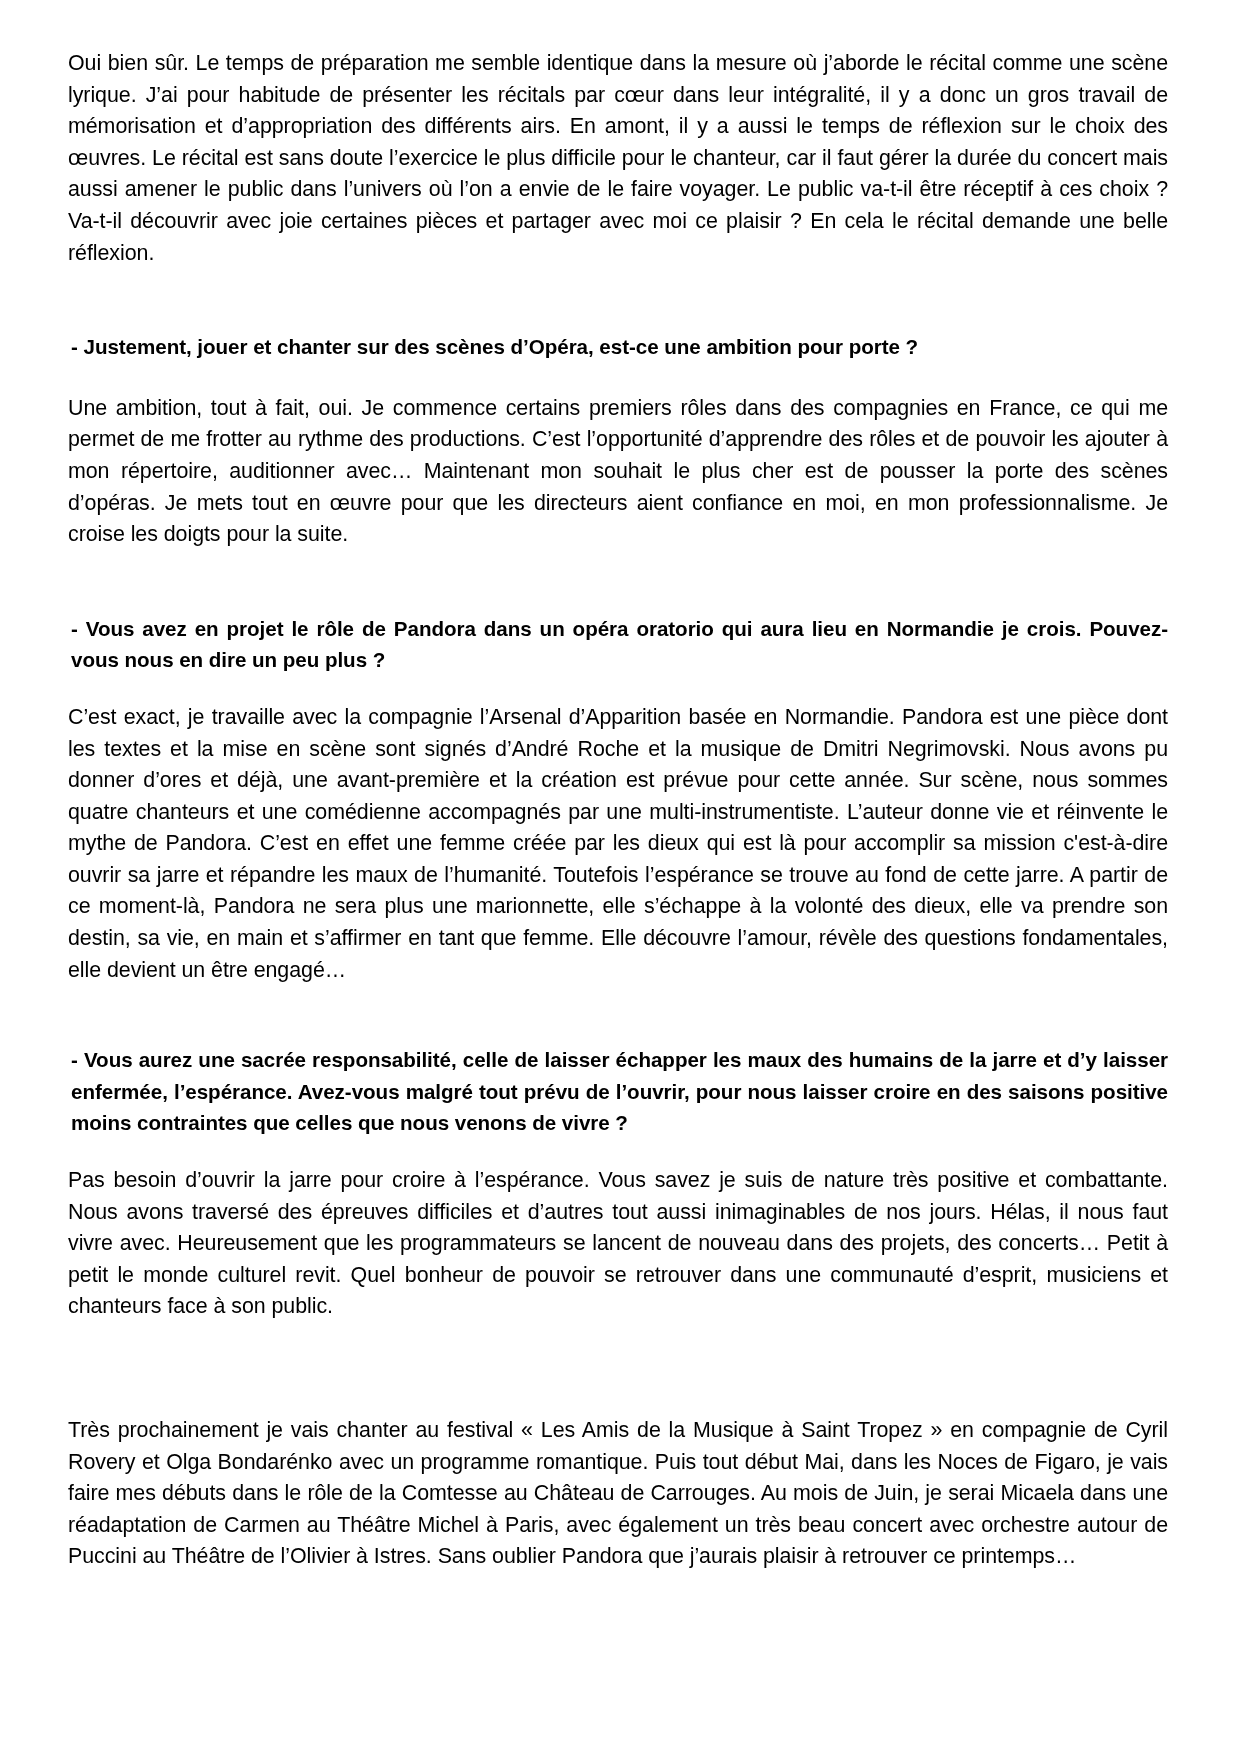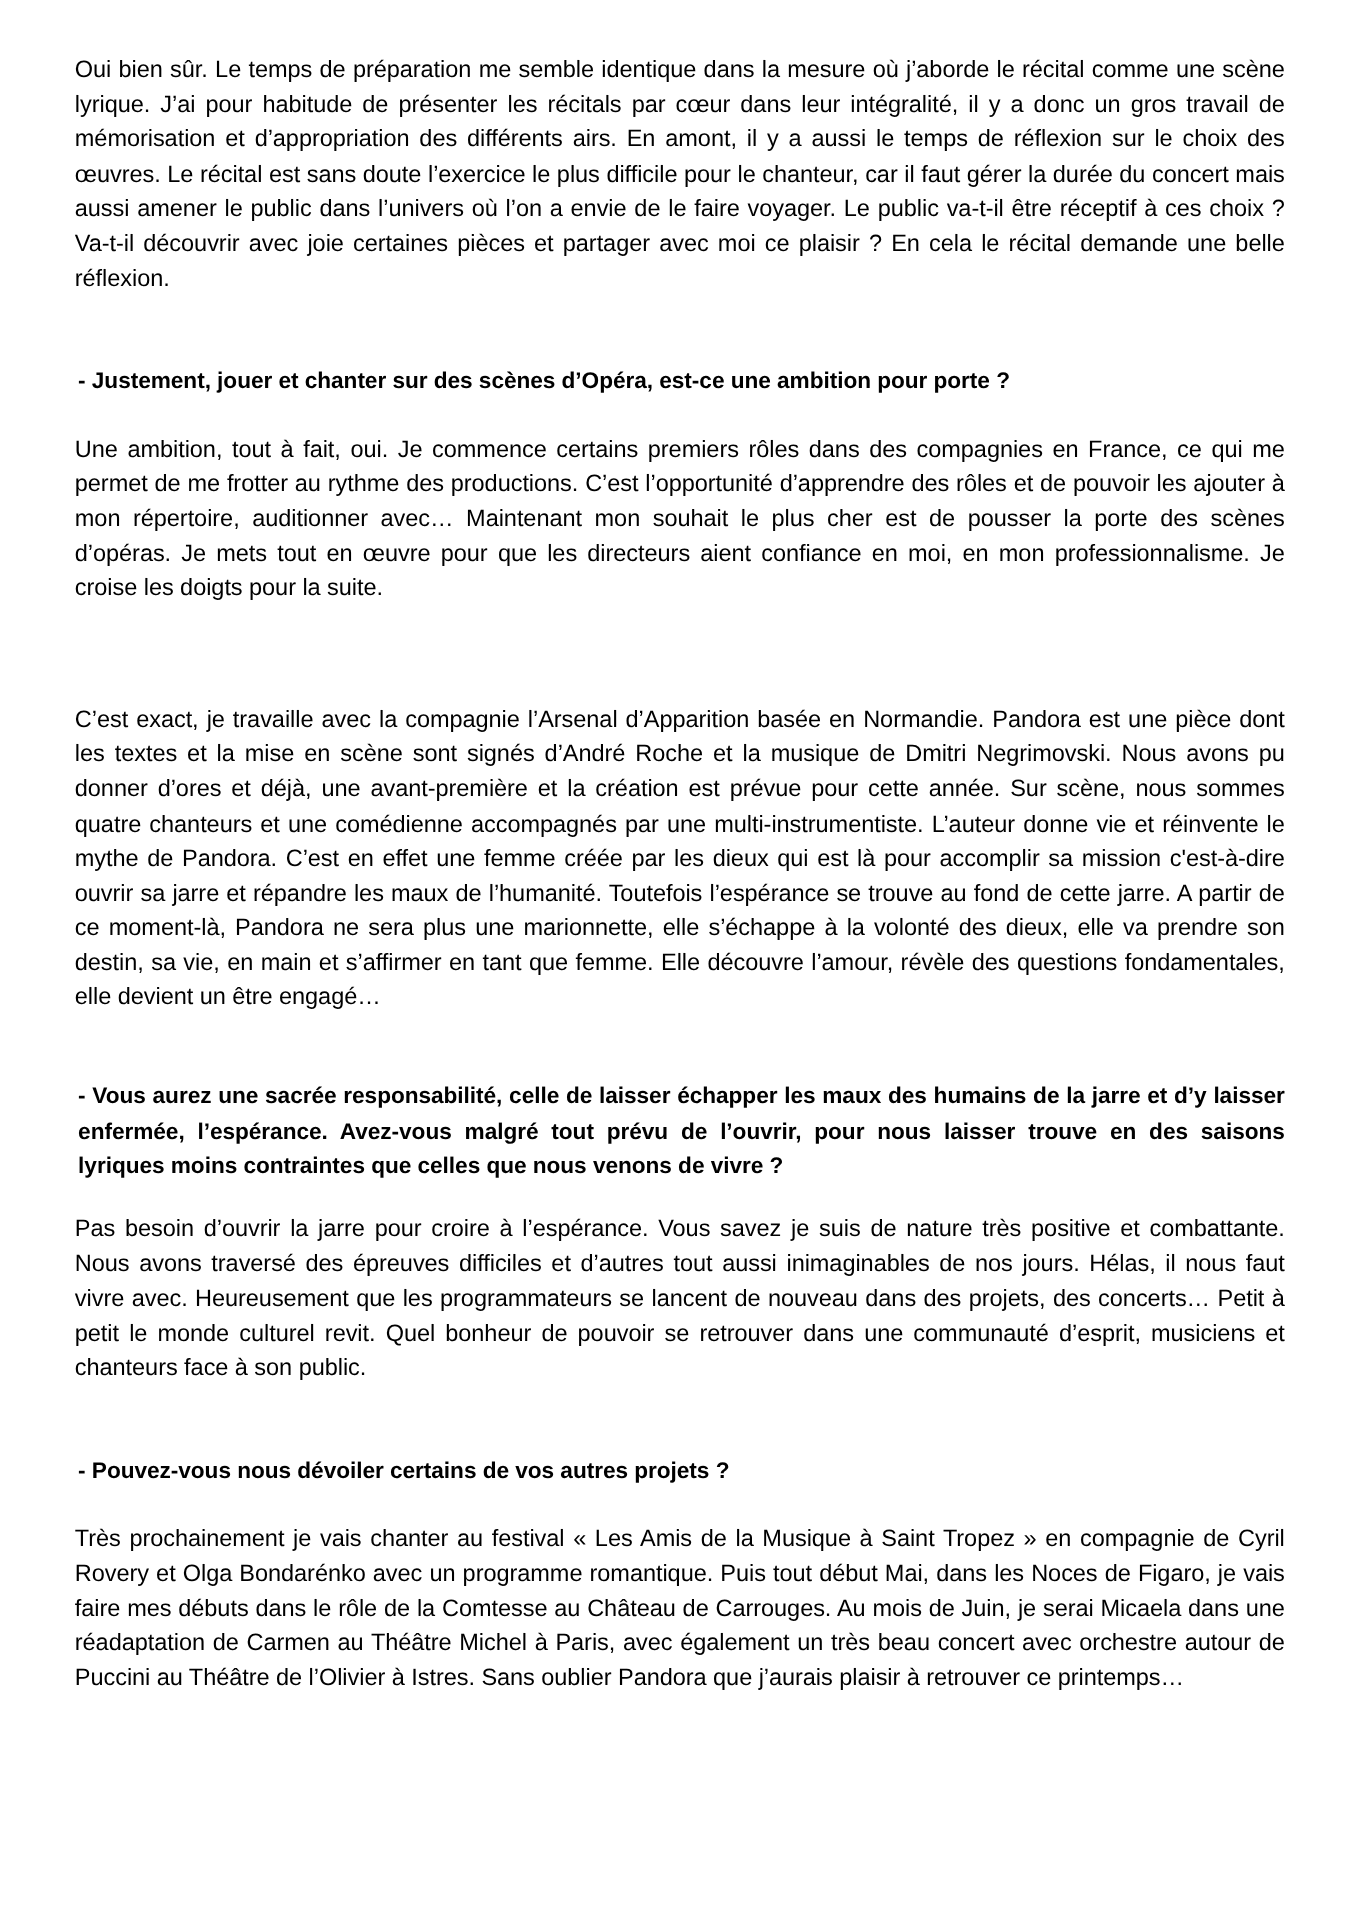--- a/index.html
+++ b/index.html
@@ -66,35 +66,35 @@
     <div class="gap-xl"></div>
 
     <p class="heading heading-indent">- Justement, jouer et chanter sur des scènes d’Opéra, est-ce une ambition pour porte ?</p>
 
     <div class="gap-md"></div>
 
     <p class="para">Une ambition, tout à fait, oui. Je commence certains premiers rôles dans des compagnies en France, ce qui me permet de me frotter au rythme des productions. C’est l’opportunité d’apprendre des rôles et de pouvoir les ajouter à mon répertoire, auditionner avec… Maintenant mon souhait le plus cher est de pousser la porte des scènes d’opéras. Je mets tout en œuvre pour que les directeurs aient confiance en moi, en mon professionnalisme. Je croise les doigts pour la suite.</p>
 
     <div class="gap-xl"></div>
 
+    <p class="heading heading-indent">- Vous avez en projet le rôle de Pandora dans un opéra oratorio qui aura lieu en Normandie je crois. Pouvez-vous nous en dire un peu plus ?</p>
 
     <div class="gap-sm"></div>
 
     <p class="para">C’est exact, je travaille avec la compagnie l’Arsenal d’Apparition basée en Normandie. Pandora est une pièce dont les textes et la mise en scène sont signés d’André Roche et la musique de Dmitri Negrimovski. Nous avons pu donner d’ores et déjà, une avant-première et la création est prévue pour cette année. Sur scène, nous sommes quatre chanteurs et une comédienne accompagnés par une multi-instrumentiste. L’auteur donne vie et réinvente le mythe de Pandora. C’est en effet une femme créée par les dieux qui est là pour accomplir sa mission c'est-à-dire ouvrir sa jarre et répandre les maux de l’humanité. Toutefois l’espérance se trouve au fond de cette jarre. A partir de ce moment-là, Pandora ne sera plus une marionnette, elle s’échappe à la volonté des dieux, elle va prendre son destin, sa vie, en main et s’affirmer en tant que femme. Elle découvre l’amour, révèle des questions fondamentales, elle devient un être engagé…</p>
 
     <div class="gap-lg"></div>
 
-    <p class="heading heading-indent">- Vous aurez une sacrée responsabilité, celle de laisser échapper les maux des humains de la jarre et d’y laisser enfermée, l’espérance. Avez-vous malgré tout prévu de l’ouvrir, pour nous laisser trouve en des saisons lyriques moins contraintes que celles que nous venons de vivre ?</p>
+    <p class="heading heading-indent">- Vous aurez une sacrée responsabilité, celle de laisser échapper les maux des humains de la jarre et d’y laisser enfermée, l’espérance. Avez-vous malgré tout prévu de l’ouvrir, pour nous laisser croire en des saisons positive moins contraintes que celles que nous venons de vivre ?</p>
 
     <div class="gap-sm"></div>
 
     <p class="para">Pas besoin d’ouvrir la jarre pour croire à l’espérance. Vous savez je suis de nature très positive et combattante. Nous avons traversé des épreuves difficiles et d’autres tout aussi inimaginables de nos jours. Hélas, il nous faut vivre avec. Heureusement que les programmateurs se lancent de nouveau dans des projets, des concerts… Petit à petit le monde culturel revit. Quel bonheur de pouvoir se retrouver dans une communauté d’esprit, musiciens et chanteurs face à son public.</p>
 
     <div class="gap-xl"></div>
 
-    <p class="heading heading-indent">- Pouvez-vous nous dévoiler certains de vos autres projets ?</p>
 
     <div class="gap-md"></div>
 
     <p class="para">Très prochainement je vais chanter au festival « Les Amis de la Musique à Saint Tropez » en compagnie de Cyril Rovery et Olga Bondarénko avec un programme romantique. Puis tout début Mai, dans les Noces de Figaro, je vais faire mes débuts dans le rôle de la Comtesse au Château de Carrouges. Au mois de Juin, je serai Micaela dans une réadaptation de Carmen au Théâtre Michel à Paris, avec également un très beau concert avec orchestre autour de Puccini au Théâtre de l’Olivier à Istres. Sans oublier Pandora que j’aurais plaisir à retrouver ce printemps…</p>
 
   </div>
 </div>
 
 </body></html>

